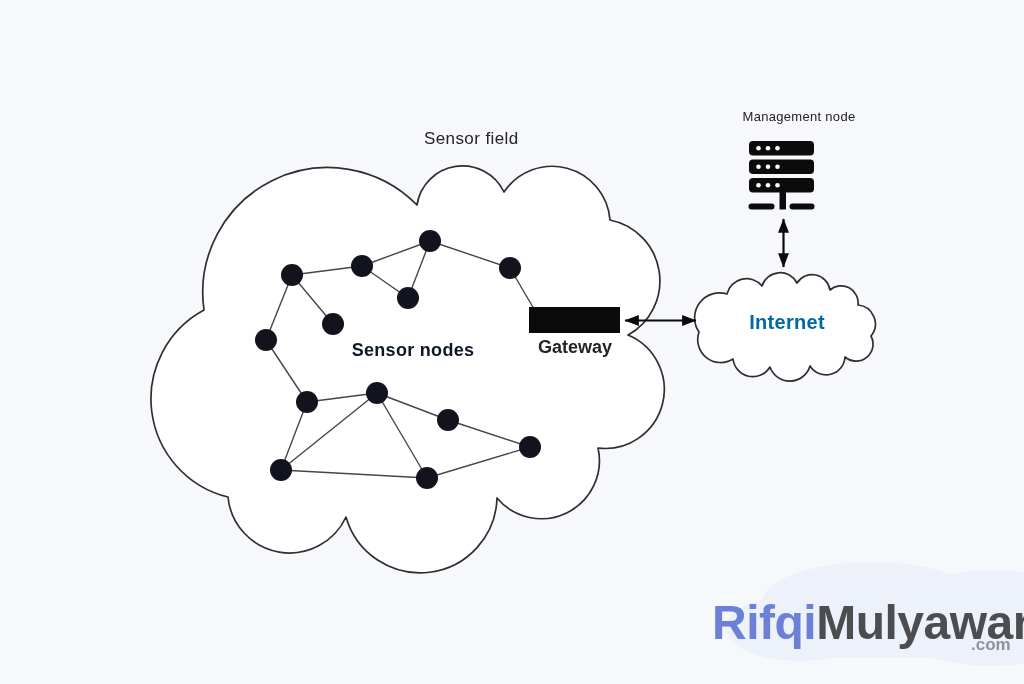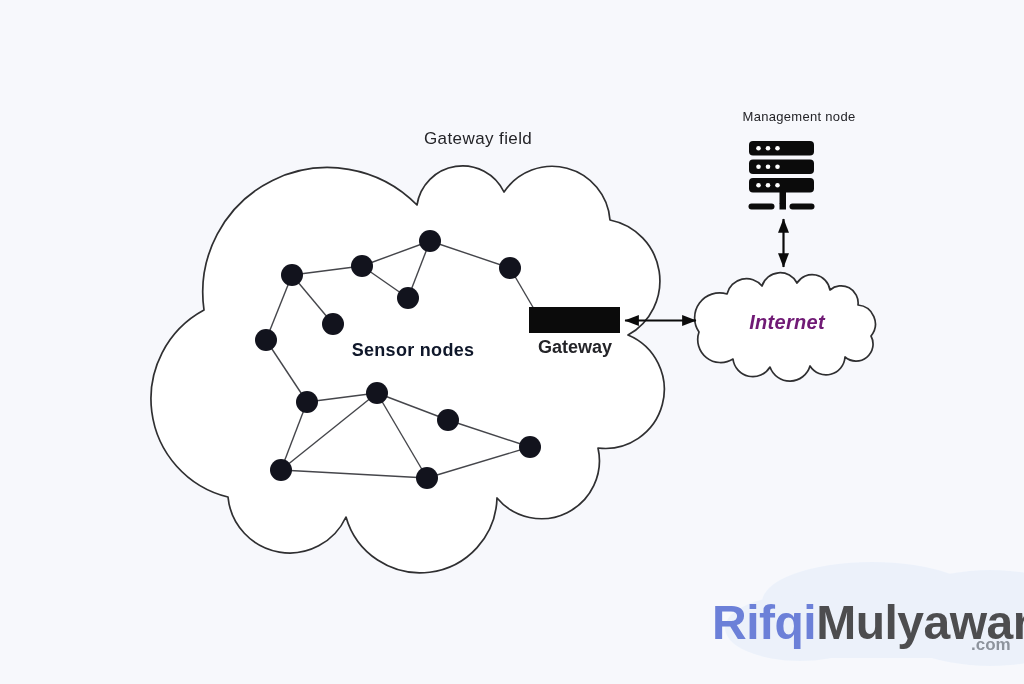--- a/index.html
+++ b/index.html
@@ -118,23 +118,23 @@
       <rect x="779.5" y="192" width="6.5" height="12"></rect>
       <rect x="748.5" y="203.5" width="26" height="6" rx="3"></rect>
       <rect x="789.5" y="203.5" width="25" height="6" rx="3"></rect>
       <rect x="779.5" y="203.5" width="6.5" height="6"></rect>
     </g>
 
     <line x1="625" y1="320.5" x2="696" y2="320.5" stroke="#0b0b0b" stroke-width="2.2" marker-start="url(#arrowhead)" marker-end="url(#arrowhead)"></line>
     <line x1="783.5" y1="219" x2="783.5" y2="267" stroke="#0b0b0b" stroke-width="2.2" marker-start="url(#arrowhead)" marker-end="url(#arrowhead)"></line>
   </svg>
 
-  <div class="lbl" id="sensor-field-label" style="color: rgb(36, 36, 40);">Gateway field</div>
+  <div class="lbl" id="sensor-field-label" style="color: rgb(36, 36, 40);">Sensor field</div>
   <div class="lbl" id="management-node-label" style="color: rgb(36, 36, 40);">Management node</div>
-  <div class="lbl" id="internet-label" style="color: #701a75; font-style: italic;">Internet</div>
+  <div class="lbl" id="internet-label" style="color: #0369a1;">Internet</div>
   <div class="lbl" id="gateway-label" style="color: rgb(36, 36, 40); text-align: right;">Gateway</div>
   <div class="lbl" id="sensor-nodes-label" style="color: #0f172a;">Sensor nodes</div>
 
   <div id="watermark">
     <span id="wm-part1" style="color: rgb(108, 128, 216);">Rifqi</span><span id="wm-part2" style="color: rgb(77, 77, 79);">Mulyawan</span>
   </div>
   <div id="wm-tld" style="color: rgb(141, 147, 156);">.com</div>
 
 </div>
 

